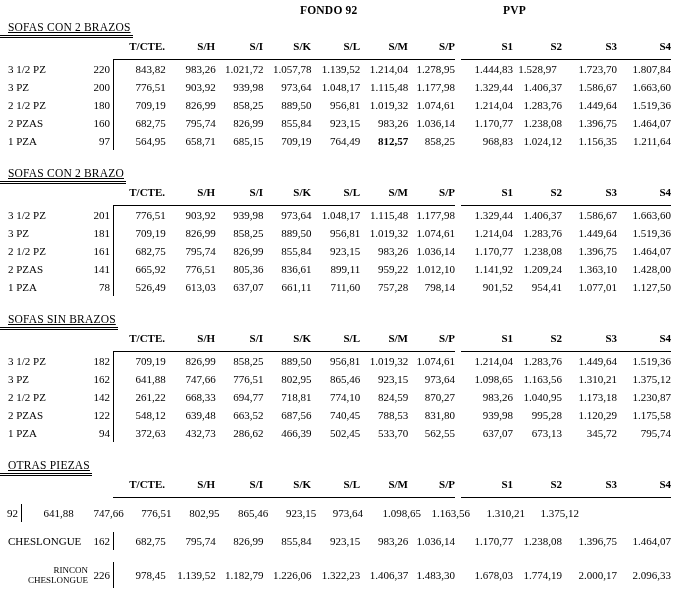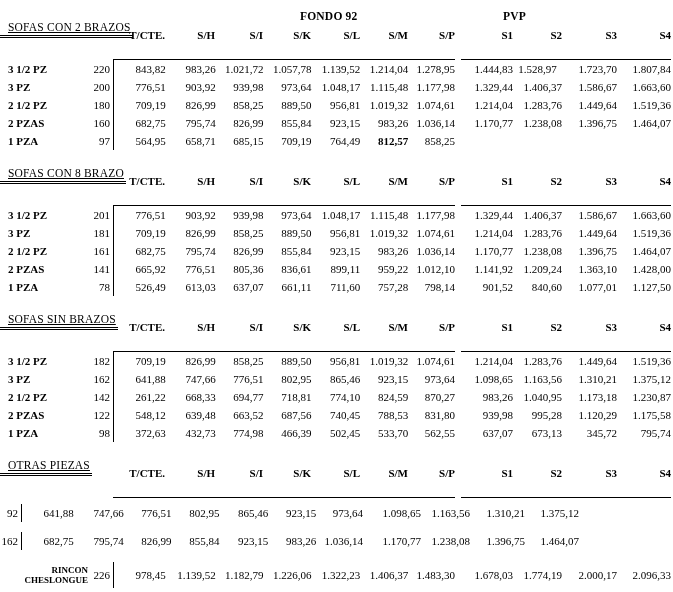--- a/index.html
+++ b/index.html
@@ -1,43 +1,43 @@
 <!DOCTYPE html>
 <html><head>
 <meta charset="utf-8">
 <style>
   html,body{margin:0;padding:0;background:#fff;}
   body{
     width:673px;height:592px;position:relative;overflow:hidden;
     font-family:"Liberation Serif", serif;color:#000;
     -webkit-font-smoothing:antialiased;
   }
-  .top-hdr{position:absolute;top:10px;font-size:11.5px;font-weight:bold;letter-spacing:.2px;}
+  .top-hdr{position:absolute;top:4px;font-size:11.5px;font-weight:bold;letter-spacing:.2px;}
   #fondo-hdr{left:300px;}
   #pvp-hdr{left:503px;}
   #content{position:absolute;left:0;top:17px;width:673px;}
   .section{margin:0;}
   .section + .section{margin-top:13px;}
   .section-title{
     display:inline-block;font-size:11.5px;letter-spacing:.2px;
     text-decoration:underline;border-bottom:3px double #000;
     padding:0 2px 1px 8px;line-height:13px;
   }
   .hdr-row,.data-row{display:flex;align-items:flex-end;}
   .hdr-row{margin-top:6px;height:16px;}
   .c-label{width:92px;box-sizing:border-box;padding-left:8px;}
   .c-size{width:21px;box-sizing:border-box;text-align:right;padding-right:3px;font-size:11px;}
   .grp{display:flex;box-sizing:border-box;}
   .g1{width:342px;}
   .g2{width:210px;}
   .gap{width:6px;}
-  .hdr-row .grp{border-bottom:1px solid #000;padding-bottom:18px;}
+  .hdr-row .grp{border-bottom:1px solid #000;padding-bottom:7px;}
   .hcell{font-size:11px;font-weight:bold;text-align:right;box-sizing:border-box;white-space:nowrap;}
   .data-row{height:18px;line-height:18px;}
-  .data-row .cell-label{font-size:11px;font-weight:bold;white-space:nowrap;line-height:18px;}
+  .data-row .cell-label{font-size:11px;font-weight:normal;white-space:nowrap;line-height:18px;}
   .data-row .c-size{line-height:18px;margin-top:40px;}
   .data-row .g1{border-left:1px solid #000;}
   .vcell{font-size:11px;text-align:right;box-sizing:border-box;white-space:nowrap;}
   
   .section.spaced .data-row{margin-top:6px;}
   .section.spaced .data-row + .data-row{margin-top:10px;}
   .section.spaced .data-row.tall{margin-top:12px;height:26px;}
   .section.spaced .data-row.tall .cell-label{
     font-size:9px;line-height:10px;text-align:right;white-space:normal;
     align-self:center;padding-right:4px;
@@ -161,24 +161,30 @@
         <div class="grp g1">
           <div class="vcell" style="width: 52px;">564,95</div>
           <div class="vcell" style="width: 50px;">658,71</div>
           <div class="vcell" style="width: 48px;">685,15</div>
           <div class="vcell" style="width: 48px;">709,19</div>
           <div class="vcell" style="width: 49px;">764,49</div>
           <div class="vcell" style="width: 48px; font-weight: bold;">812,57</div>
           <div class="vcell" style="width: 47px;">858,25</div>
         </div>
         <div class="gap"></div>
+        <div class="grp g2">
+          <div class="vcell" style="width: 52px;">968,83</div>
+          <div class="vcell" style="width: 49px;">1.024,12</div>
+          <div class="vcell" style="width: 55px;">1.156,35</div>
+          <div class="vcell" style="width: 54px;">1.211,64</div>
+        </div>
       </div>
     </div>
     <div class="section">
-      <div><div class="section-title">SOFAS CON 8 BRAZO</div></div>
+      <div><div class="section-title">SOFAS CON 2 BRAZO</div></div>
       <div class="hdr-row">
         <div class="c-label"></div>
         <div class="c-size"></div>
         <div class="grp g1">
           <div class="hcell" style="width: 52px;">T/CTE.</div>
           <div class="hcell" style="width: 50px;">S/H</div>
           <div class="hcell" style="width: 48px;">S/I</div>
           <div class="hcell" style="width: 48px;">S/K</div>
           <div class="hcell" style="width: 49px;">S/L</div>
           <div class="hcell" style="width: 48px;">S/M</div>
@@ -280,21 +286,21 @@
           <div class="vcell" style="width: 50px;">613,03</div>
           <div class="vcell" style="width: 48px;">637,07</div>
           <div class="vcell" style="width: 48px;">661,11</div>
           <div class="vcell" style="width: 49px;">711,60</div>
           <div class="vcell" style="width: 48px;">757,28</div>
           <div class="vcell" style="width: 47px;">798,14</div>
         </div>
         <div class="gap"></div>
         <div class="grp g2">
           <div class="vcell" style="width: 52px;">901,52</div>
-          <div class="vcell" style="width: 49px;">840,60</div>
+          <div class="vcell" style="width: 49px;">954,41</div>
           <div class="vcell" style="width: 55px;">1.077,01</div>
           <div class="vcell" style="width: 54px;">1.127,50</div>
         </div>
       </div>
     </div>
     <div class="section">
       <div><div class="section-title">SOFAS SIN BRAZOS</div></div>
       <div class="hdr-row">
         <div class="c-label"></div>
         <div class="c-size"></div>
@@ -390,25 +396,25 @@
         <div class="gap"></div>
         <div class="grp g2">
           <div class="vcell" style="width: 52px;">939,98</div>
           <div class="vcell" style="width: 49px;">995,28</div>
           <div class="vcell" style="width: 55px;">1.120,29</div>
           <div class="vcell" style="width: 54px;">1.175,58</div>
         </div>
       </div>
       <div class="data-row">
         <div class="c-label cell-label">1 PZA</div>
-        <div class="c-size">98</div>
+        <div class="c-size">94</div>
         <div class="grp g1">
           <div class="vcell" style="width: 52px;">372,63</div>
           <div class="vcell" style="width: 50px;">432,73</div>
-          <div class="vcell" style="width: 48px;">774,98</div>
+          <div class="vcell" style="width: 48px;">286,62</div>
           <div class="vcell" style="width: 48px;">466,39</div>
           <div class="vcell" style="width: 49px;">502,45</div>
           <div class="vcell" style="width: 48px;">533,70</div>
           <div class="vcell" style="width: 47px;">562,55</div>
         </div>
         <div class="gap"></div>
         <div class="grp g2">
           <div class="vcell" style="width: 52px;">637,07</div>
           <div class="vcell" style="width: 49px;">673,13</div>
           <div class="vcell" style="width: 55px;">345,72</div>
@@ -451,20 +457,21 @@
         </div>
         <div class="gap"></div>
         <div class="grp g2">
           <div class="vcell" style="width: 52px;">1.098,65</div>
           <div class="vcell" style="width: 49px;">1.163,56</div>
           <div class="vcell" style="width: 55px;">1.310,21</div>
           <div class="vcell" style="width: 54px;">1.375,12</div>
         </div>
       </div>
       <div class="data-row">
+        <div class="c-label cell-label">CHESLONGUE</div>
         <div class="c-size">162</div>
         <div class="grp g1">
           <div class="vcell" style="width: 52px;">682,75</div>
           <div class="vcell" style="width: 50px;">795,74</div>
           <div class="vcell" style="width: 48px;">826,99</div>
           <div class="vcell" style="width: 48px;">855,84</div>
           <div class="vcell" style="width: 49px;">923,15</div>
           <div class="vcell" style="width: 48px;">983,26</div>
           <div class="vcell" style="width: 47px;">1.036,14</div>
         </div>

